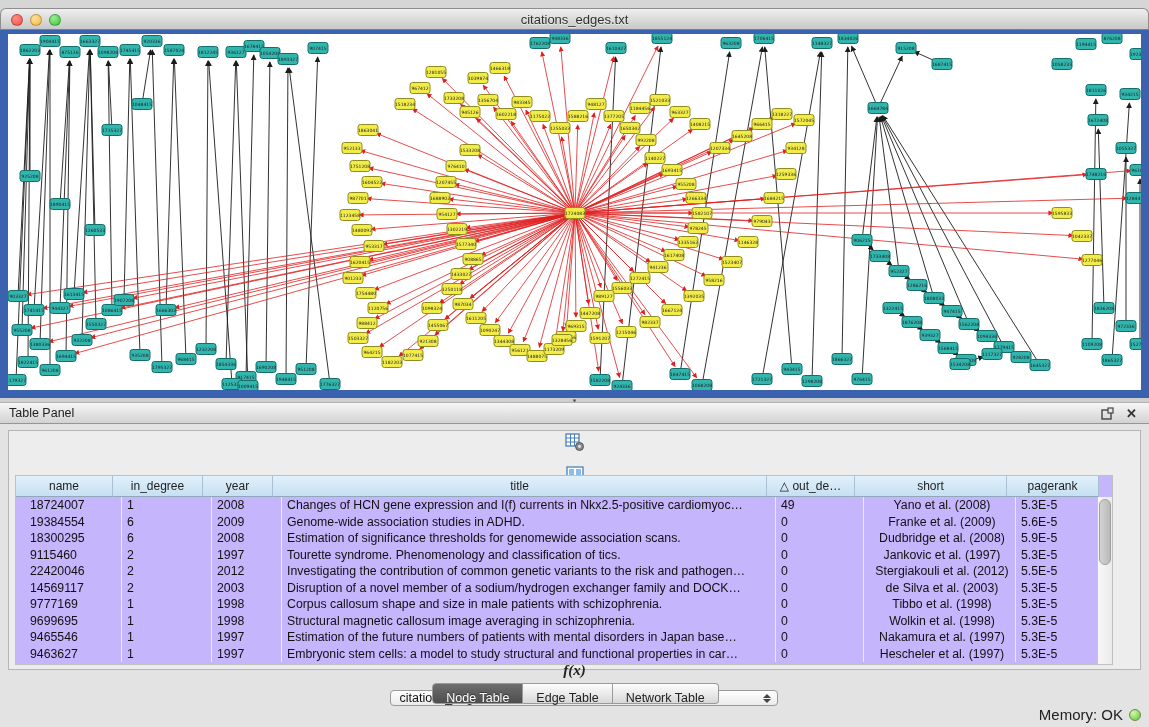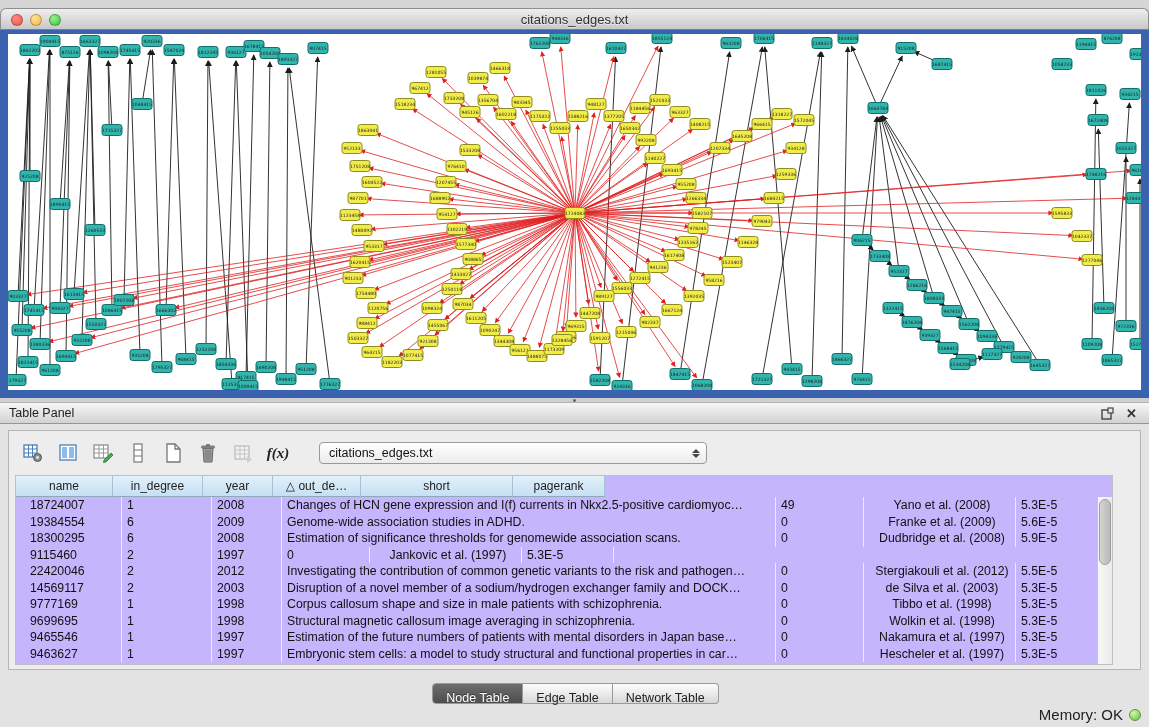--- a/index.html
+++ b/index.html
@@ -22,21 +22,21 @@
   
   .panel-header{position:absolute;top:402px;left:0;width:1149px;height:22px;box-sizing:border-box;
     background:linear-gradient(#f7f7f7,#d2d2d2);border-top:1px solid #b4b4b4;border-bottom:1px solid #969696;
     display:flex;align-items:center;}
   .panel-header .ph-title{font-size:12.5px;color:#222;padding-left:9px;flex:1;}
   .ph-icons{display:flex;align-items:center;gap:12px;padding-right:12px;}
   .ph-icons .x{font-size:13px;font-weight:bold;color:#333;cursor:default;}
   .panel-content{position:absolute;top:424px;left:0;width:1149px;height:303px;background:#e3e3e3;}
   .inner-panel{position:absolute;top:6px;left:8px;width:1133px;height:240px;box-sizing:border-box;
     background:#ededed;border:1px solid #b5b5b5;}
-  .toolbar{height:44px;display:flex;align-items:center;gap:11px;padding:0 12px;}
+  .toolbar{height:44px;display:flex;align-items:center;gap:11px;padding:0 12px;flex-direction:column;}
   .tbtn{width:24px;height:24px;display:flex;align-items:center;justify-content:center;}
   .fx{font-family:"Liberation Serif",serif;font-style:italic;font-weight:bold;font-size:15px;color:#222;}
   .dropdown{margin-left:18px;width:388px;height:22px;box-sizing:border-box;border:1px solid #9a9a9a;border-radius:4px;
     background:linear-gradient(#ffffff,#ebebeb);display:flex;align-items:center;font-size:12.5px;color:#111;padding:0 6px 0 9px;}
   .dropdown .dd-label{flex:1;}
   .dd-arrows{display:flex;flex-direction:column;align-items:center;gap:1px;}
   .dd-arrows i{display:block;width:0;height:0;border-left:4px solid transparent;border-right:4px solid transparent;}
   .dd-arrows .up{border-bottom:4px solid #444;}
   .dd-arrows .dn{border-top:4px solid #444;}
   
@@ -1137,20 +1137,21 @@
             <i class="dn"></i>
           </span>
       </div>
     </div>
 
     <div class="table-area">
       <div class="thead" id="thead-row">
           <div class="th c0">name</div>
           <div class="th c1">in_degree</div>
           <div class="th c2">year</div>
+          <div class="th c3">title</div>
           <div class="th c4">△ out_de…</div>
           <div class="th c5">short</div>
           <div class="th c6">pagerank</div>
         </div>
       <div class="tbody" id="tbody">
           <div class="tr">
             <div class="td c0">18724007</div>
             <div class="td c1">1</div>
             <div class="td c2">2008</div>
             <div class="td c3">Changes of HCN gene expression and I(f) currents in Nkx2.5-positive cardiomyoc…</div>
@@ -1173,20 +1174,21 @@
             <div class="td c2">2008</div>
             <div class="td c3">Estimation of significance thresholds for genomewide association scans.</div>
             <div class="td c4">0</div>
             <div class="td c5">Dudbridge et al. (2008)</div>
             <div class="td c6">5.9E-5</div>
           </div>
           <div class="tr">
             <div class="td c0">9115460</div>
             <div class="td c1">2</div>
             <div class="td c2">1997</div>
+            <div class="td c3">Tourette syndrome. Phenomenology and classification of tics.</div>
             <div class="td c4">0</div>
             <div class="td c5">Jankovic et al. (1997)</div>
             <div class="td c6">5.3E-5</div>
           </div>
           <div class="tr">
             <div class="td c0">22420046</div>
             <div class="td c1">2</div>
             <div class="td c2">2012</div>
             <div class="td c3">Investigating the contribution of common genetic variants to the risk and pathogen…</div>
             <div class="td c4">0</div>

